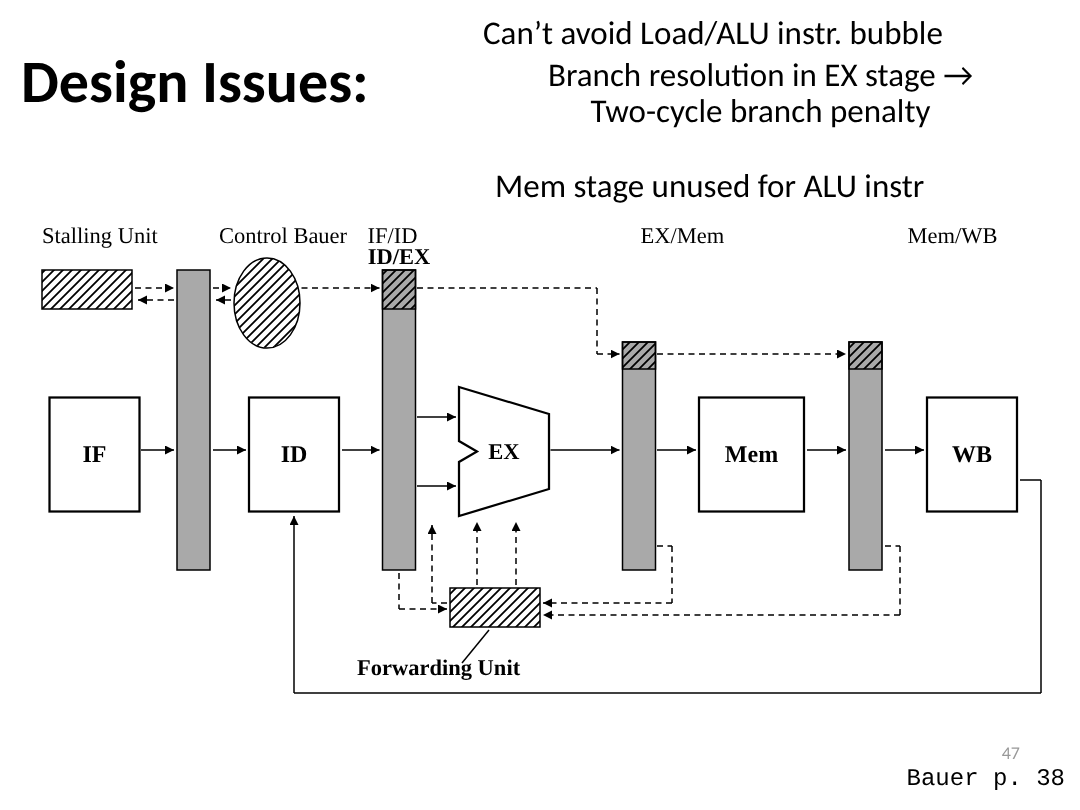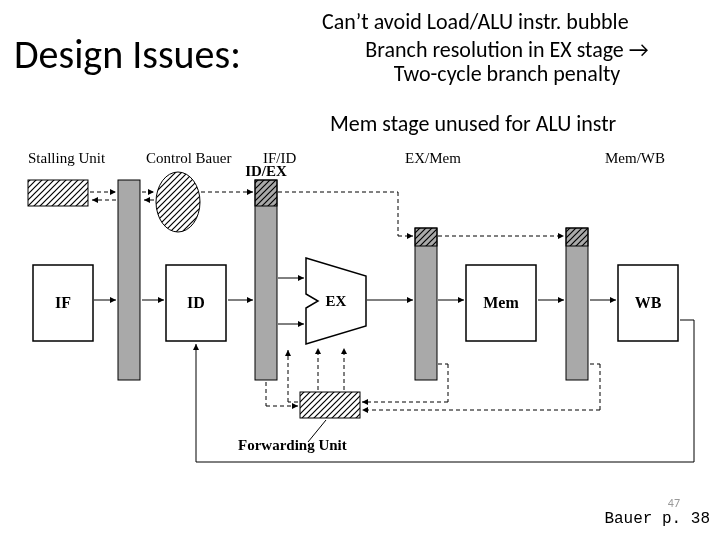--- a/index.html
+++ b/index.html
@@ -1,17 +1,17 @@
 <!DOCTYPE html>
 <html><head>
 <meta charset="utf-8">
 <style>
   html,body{margin:0;padding:0;width:720px;height:540px;background:#fff;font-family:"Calibri","Segoe UI",Arial,sans-serif;color:#000;overflow:hidden}
   .slide{position:relative;width:720px;height:540px}
-  .title{position:absolute;left:14px;top:30px;font-size:40px;font-weight:400}
+  .title{position:absolute;left:14px;top:30px;font-size:40px;font-weight:700}
   .bullet{position:absolute;font-size:22px;line-height:1.1}
   .b1{left:322px;top:10px}
   .b2{left:342px;top:38px;text-align:center;width:330px}
   .b3{left:330px;top:112px}
   .diagram{position:absolute;left:18px;top:150px;width:684px;height:330px}
   .lbl{position:absolute;font-family:"Times New Roman",serif;font-size:15px;font-weight:400}
   .pgnum{position:absolute;right:40px;bottom:30px;font-size:12px;color:#999}
   .cite{position:absolute;right:10px;bottom:12px;font-size:16px;font-family:Liberation Mono, monospace}
   svg{display:block}
 </style>
@@ -22,22 +22,22 @@
   <div class="title">Design Issues:</div>
 
   <div class="bullet b1">Can’t avoid Load/ALU instr. bubble</div>
   <div class="bullet b3">Mem stage unused for ALU instr</div>
   <div class="bullet b2">Branch resolution in EX stage → Two-cycle branch penalty</div>
 
   <div class="diagram">
 
     <div class="lbl" style="left:10px;top:0">Stalling Unit</div>
     <div class="lbl" style="left:128px;top:0">Control Bauer</div>
-    <div class="lbl" style="left:245px;top:14">IF/ID</div>
-    <div class="lbl" style="left:387px;top:64">EX/Mem</div>
+    <div class="lbl" style="left:227px;top:14">IF/ID</div>
+    <div class="lbl" style="left:409px;top:64">EX/Mem</div>
     <div class="lbl" style="left:587px;top:64">Mem/WB</div>
 
     <svg width="684" height="330">
       <defs>
         <pattern id="hatch" patternUnits="userSpaceOnUse" width="6" height="6">
           <path d="M-2,2 l4,-4 M0,6 l6,-6 M4,8 l4,-4" stroke="#000" stroke-width="1.2"></path>
         </pattern>
         <marker id="arr" markerWidth="8" markerHeight="8" refX="6" refY="3" orient="auto">
           <path d="M0,0 L6,3 L0,6 Z" fill="#000"></path>
         </marker>

